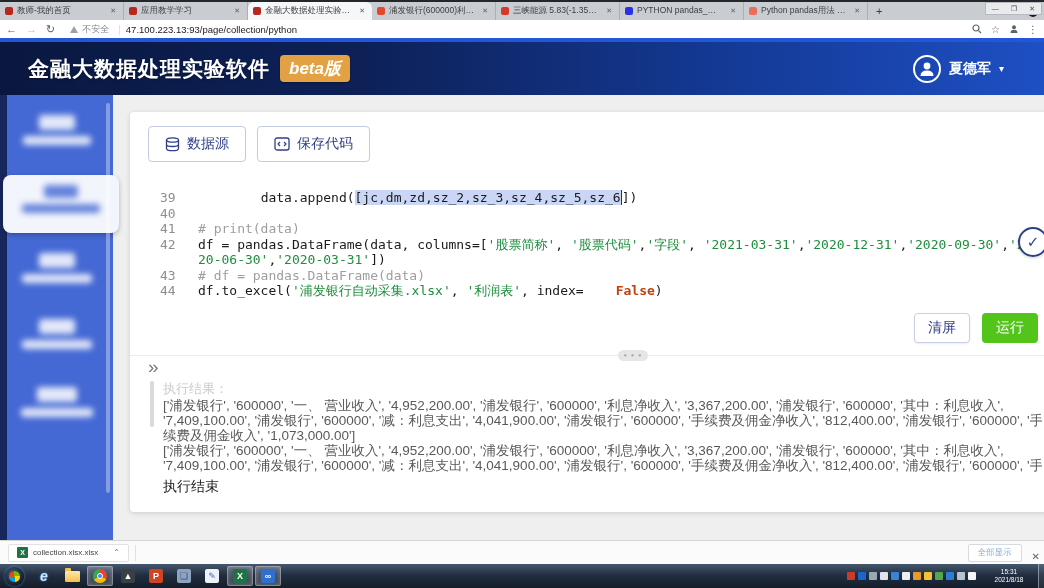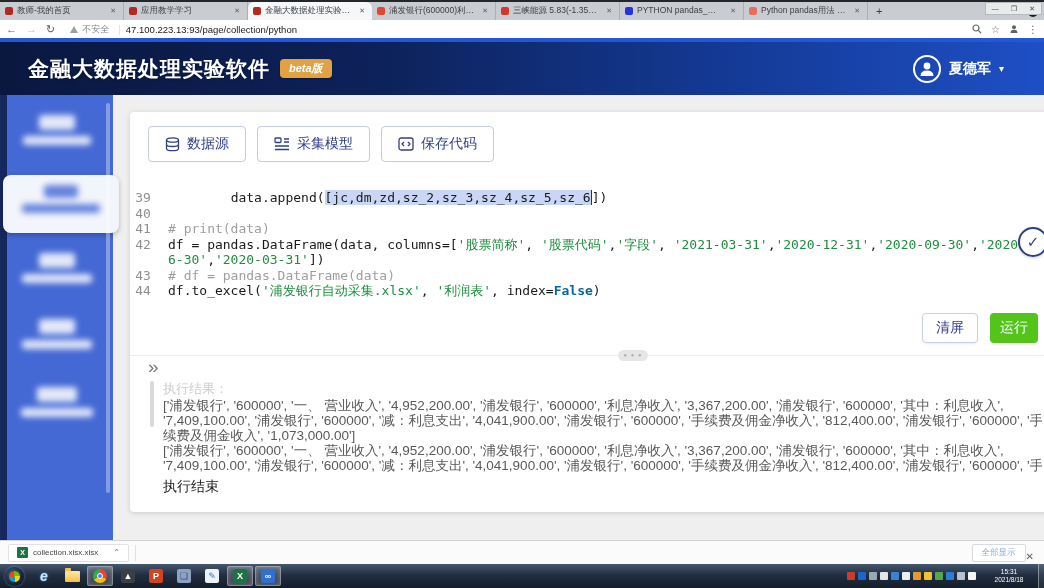--- a/index.html
+++ b/index.html
@@ -29,21 +29,21 @@
   .bar-right { display:flex; align-items:center; gap:9px; margin-left:auto; }
   .bar-ic { font-size:10px; color:#5f6368; }
   .blueline { position:absolute; top:38px; left:0; width:1044px; height:4px; background:#2456d8; }
 
   
   .appheader { position:absolute; top:42px; left:0; width:1044px; height:53px;
     background:linear-gradient(90deg,#0a1840 0%,#0d2158 35%,#143a96 70%,#1e4fc4 100%);
     display:flex; align-items:center; color:#fff; }
   .logo { font-size:29px; font-weight:bold; letter-spacing:2px; margin-left:60px; font-family:"DejaVu Sans",sans-serif; }
   .app-title { font-size:21px; font-weight:bold; margin-left:28px; letter-spacing:1px; text-shadow:0 1px 2px rgba(0,0,0,.4); }
-  .beta-badge { margin-left:10px; background:#e2a243; color:#fff; font-size:11px; font-weight:bold; font-style:italic; padding:2px 9px; border-radius:4px; box-shadow:0 1px 2px rgba(0,0,0,.3); }
+  .beta-badge { margin-left:10px; background:#e2a243; color:#fff; font-size:17px; font-weight:bold; font-style:italic; padding:2px 9px; border-radius:4px; box-shadow:0 1px 2px rgba(0,0,0,.3); }
   .user-area { margin-left:auto; margin-right:40px; display:flex; align-items:center; gap:8px; }
   .avatar { width:28px; height:28px; border-radius:50%; border:2px solid #fff; display:flex; align-items:center; justify-content:center; }
   .user-name { font-size:14px; font-weight:bold; }
   .chev { font-size:10px; }
 
   
   .body { position:absolute; top:95px; left:0; width:1044px; height:445px; background:#efefef; }
   .side-dark { position:absolute; left:0; top:0; width:7px; height:445px; background:#16275e; }
   .sidebar { position:absolute; left:7px; top:0; width:106px; height:445px; background:#4468d4; }
   .sidebar::after { content:""; position:absolute; right:3px; top:8px; width:4px; height:390px; background:rgba(255,255,255,.35); border-radius:2px; }
@@ -57,51 +57,51 @@
   .card { position:absolute; left:130px; top:17px; width:920px; height:400px; background:#fff; border-radius:4px; box-shadow:0 1px 5px rgba(0,0,0,.15); overflow:hidden; }
   .check-fab { position:absolute; left:1018px; top:132px; width:30px; height:30px; border-radius:50%; background:#fff; border:2px solid #2f3f86; color:#2f3f86; font-size:15px; display:flex; align-items:center; justify-content:center; box-shadow:0 1px 3px rgba(0,0,0,.2); z-index:5; }
 
   .toolbar { display:flex; gap:11px; padding:14px 0 0 18px; }
   .tool-btn { display:flex; align-items:center; gap:7px; height:36px; padding:0 16px; border:1px solid #c3cbe3; border-radius:4px; background:#fff; color:#2f3f86; font-size:14px; }
   .tool-btn svg { display:block; }
 
   
   .editor { margin-top:28px; font-family:"DejaVu Sans Mono","Liberation Mono",monospace; font-size:13px; line-height:15.5px; color:#1a1a1a; }
   .code-row { display:flex; }
-  .line-no { flex:0 0 38px; text-align:center; padding-right:12px; color:#8f8f8f; }
+  .line-no { flex:0 0 38px; text-align:left; padding-right:12px; color:#8f8f8f;margin-left:30px; }
   .code-text { flex:1; white-space:pre-wrap; word-break:break-all; padding-right:12px; min-height:15.5px; }
   .seg-plain { color:#1a1a1a; }
   .seg-str { color:#1e8e3e; }
   .seg-comment { color:#9e9e9e; }
-  .seg-kw { color:#0369a1; font-weight:bold; }
+  .seg-kw { color:#c2410c; font-weight:bold;margin-left:32px; }
   .seg-sel { background:#c9d6f5; border-right:1px solid #333; }
 
   .runrow { display:flex; justify-content:flex-end; gap:12px; padding:14px 12px 0 0; }
   .btn-clear { width:56px; height:30px; background:#fff; border:1px solid #c9cfe8; border-radius:4px; color:#2f3f86; font-size:14px; display:flex; align-items:center; justify-content:center; box-shadow:0 1px 2px rgba(0,0,0,.08); }
-  .btn-run { width:48px; height:30px; border:none; border-radius:4px; color:#fff; font-size:14px; display:flex; align-items:center; justify-content:center; }
+  .btn-run { width:56px; height:30px; border:none; border-radius:4px; color:#fff; font-size:14px; display:flex; align-items:center; justify-content:center; }
 
   .split { position:relative; margin-top:12px; border-top:1px solid #ececec; height:22px; }
   .collapse-ic { position:absolute; left:18px; top:0px; font-size:19px; color:#7a7a7a; letter-spacing:-2px; }
   .drag-pill { position:absolute; left:488px; top:-6px; width:30px; height:11px; background:#e6e6e6; border-radius:6px; color:#b0b0b0; font-size:6px; display:flex; align-items:center; justify-content:center; letter-spacing:1px; }
 
   
   .console { position:relative; padding:4px 8px 0 33px; font-size:13.5px; line-height:15px; color:#595959; }
   .console::before { content:""; position:absolute; left:20px; top:4px; width:4px; height:46px; background:#d9d9d9; border-radius:2px; }
   .result-label { color:#cccccc; font-size:13px; margin-bottom:2px; }
   .console-line { white-space:nowrap; overflow:hidden; }
   .end-label { color:#1f1f1f; margin-top:6px; font-size:14px; }
 
   
   .dlbar { position:absolute; top:540px; left:0; width:1044px; height:24px; background:#fbfbfb; border-top:1px solid #d4d4d4; display:flex; align-items:center; }
   .dl-chip { display:flex; align-items:center; gap:5px; height:18px; margin-left:8px; padding:0 8px; border:1px solid #e2e2e2; border-radius:2px; background:#fff; }
   .xls-ic { width:11px; height:11px; background:#1f7244; color:#fff; font-size:7px; font-weight:bold; display:flex; align-items:center; justify-content:center; border-radius:1px; }
   .dl-name { font-size:8px; color:#444; }
   .dl-caret { font-size:8px; color:#777; margin-left:10px; }
   .dl-sep { width:1px; height:16px; background:#e0e0e0; margin-left:6px; }
-  .dl-right { margin-left:auto; display:flex; align-items:flex-end; margin-right:10px; }
+  .dl-right { margin-left:auto; display:flex; align-items:flex-end; gap:10px; margin-right:4px; }
   .show-all { border:1px solid #d7dbe0; border-radius:2px; padding:2px 9px; color:#8ab0d9; font-size:8.5px; background:#fff; }
   .dl-close { color:#5f6368; font-size:10px; }
 
   
   .taskbar { position:absolute; top:564px; left:0; width:1044px; height:24px; background:linear-gradient(180deg,#46586e 0%,#222f42 45%,#141c29 100%); display:flex; align-items:center; }
   .orb { width:19px; height:19px; border-radius:50%; margin:0 6px 0 5px; background:radial-gradient(circle at 40% 35%,#3d5878,#111a26 75%); display:flex; align-items:center; justify-content:center; box-shadow:0 0 3px rgba(120,180,255,.6); }
   .orb-flag { width:11px; height:11px; border-radius:50%; background:conic-gradient(#7db700 0 25%, #ffd400 0 50%, #00a3e0 0 75%, #e8442c 0); }
   .task-ic { width:26px; height:20px; display:flex; align-items:center; justify-content:center; margin:0 1px; border-radius:2px; }
   .task-ic.lit { background:rgba(255,255,255,.18); border:1px solid rgba(255,255,255,.35); box-shadow:inset 0 0 4px rgba(255,255,255,.25); }
   .ic-sq { width:14px; height:14px; border-radius:2px; color:#fff; font-size:9px; font-weight:bold; display:flex; align-items:center; justify-content:center; }
@@ -245,32 +245,20 @@
               <svg width="15" height="15" viewBox="0 0 15 15">
                 <ellipse cx="7.5" cy="3" rx="6" ry="2.2" fill="none" stroke="#2f3f86" stroke-width="1.3"></ellipse>
                 <path d="M1.5 3 v8.5 c0 1.2 2.7 2.2 6 2.2 s6 -1 6 -2.2 V3 M1.5 7.3 c0 1.2 2.7 2.2 6 2.2 s6 -1 6 -2.2" fill="none" stroke="#2f3f86" stroke-width="1.3"></path>
               </svg>
             </span>
             <span>数据源</span>
           </button>
           <button class="tool-btn">
             <span>
               <svg width="16" height="14" viewBox="0 0 16 14">
-                <rect x="1" y="1" width="6" height="4.5" rx="1" fill="none" stroke="#2f3f86" stroke-width="1.3"></rect>
-                <line x1="10" y1="2" x2="15" y2="2" stroke="#2f3f86" stroke-width="1.3"></line>
-                <line x1="10" y1="5" x2="15" y2="5" stroke="#2f3f86" stroke-width="1.3"></line>
-                <line x1="1" y1="9" x2="15" y2="9" stroke="#2f3f86" stroke-width="1.3"></line>
-                <line x1="1" y1="12.5" x2="15" y2="12.5" stroke="#2f3f86" stroke-width="1.3"></line>
-              </svg>
-            </span>
-            <span>采集模型</span>
-          </button>
-          <button class="tool-btn">
-            <span>
-              <svg width="16" height="14" viewBox="0 0 16 14">
                 <rect x="1" y="1" width="14" height="12" rx="2" fill="none" stroke="#2f3f86" stroke-width="1.3"></rect>
                 <path d="M6 5 L4 7 L6 9 M10 5 L12 7 L10 9" fill="none" stroke="#2f3f86" stroke-width="1.2"></path>
               </svg>
             </span>
             <span>保存代码</span>
           </button>
         </div>
 
       <div class="editor" id="code-lines">
           <div class="code-row">

